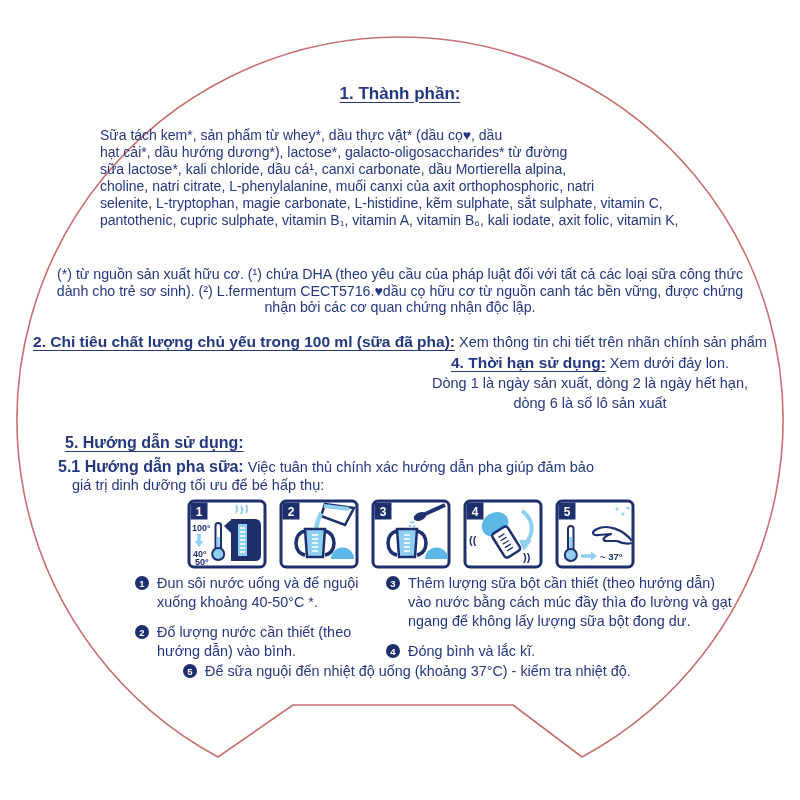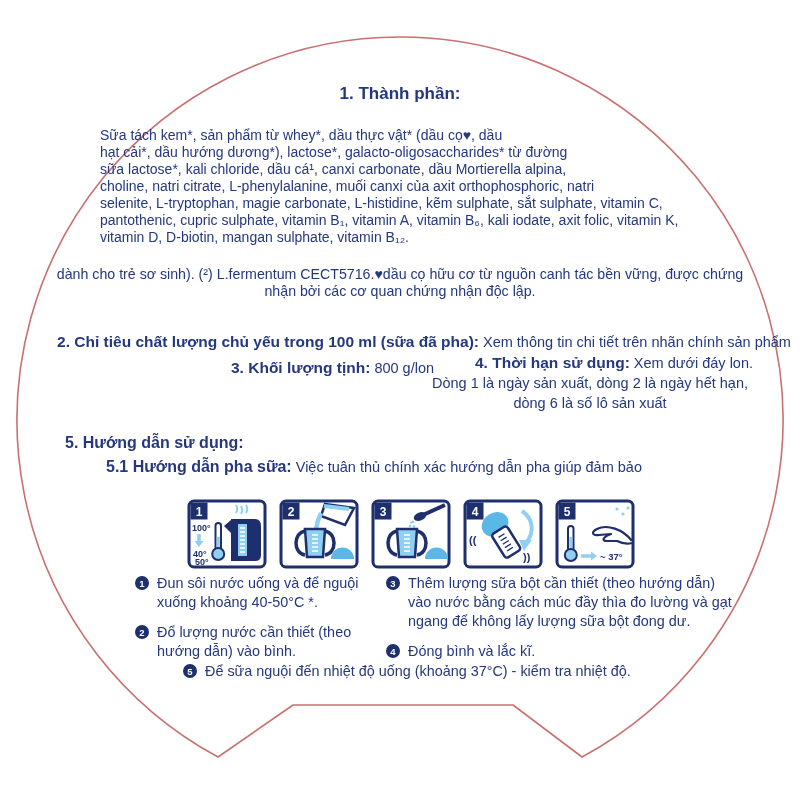--- a/index.html
+++ b/index.html
@@ -1,21 +1,21 @@
 <!DOCTYPE html>
 <html><head>
 <meta charset="utf-8">
 <style>
   html,body{margin:0;padding:0;background:#ffffff;}
   .sheet{position:relative;width:800px;height:800px;background:#fff;overflow:hidden;
          font-family:"Liberation Sans","DejaVu Sans",sans-serif;color:#24377f;}
   .outline{position:absolute;left:0;top:0;}
   .abs{position:absolute;}
-  .b{font-weight:bold;margin-left:48px;}
-  .u{text-underline-offset:3px;}
+  .b{font-weight:bold;}
+  .u{text-decoration:underline;text-underline-offset:3px;}
   .h1{left:0;top:84px;width:800px;text-align:center;font-size:17px;font-weight:bold;}
   .ingredients{left:100px;top:127px;width:600px;font-size:14px;line-height:17px;}
   .footnote{left:52px;top:266px;width:696px;text-align:center;font-size:14.2px;line-height:16.5px;}
   .sec2{left:0;top:333px;width:800px;text-align:center;font-size:14.5px;}
   .sec2 .t{font-size:15.5px;}
   .sec3{left:183px;top:359px;font-size:14.5px;}
   .sec3 .t, .sec4 .t{font-size:15.5px;}
   .sec4{left:420px;top:353px;width:340px;font-size:14.5px;line-height:20px;text-align:center;}
   .sec5t{left:65px;top:434px;font-size:16px;font-weight:bold;}
   .s51a{left:58px;top:458px;font-size:14.5px;}
@@ -44,53 +44,50 @@
 
   <div class="abs h1"><span class="u">1. Thành phần:</span></div>
 
   <div class="abs ingredients">
     <div>Sữa tách kem*, sản phẩm từ whey*, dầu thực vật* (dầu cọ♥, dầu</div>
     <div>hạt cải*, dầu hướng dương*), lactose*, galacto-oligosaccharides* từ đường</div>
     <div>sữa lactose*, kali chloride, dầu cá¹, canxi carbonate, dầu Mortierella alpina,</div>
     <div>choline, natri citrate, L-phenylalanine, muối canxi của axit orthophosphoric, natri</div>
     <div>selenite, L-tryptophan, magie carbonate, L-histidine, kẽm sulphate, sắt sulphate, vitamin C,</div>
     <div>pantothenic, cupric sulphate, vitamin B₁, vitamin A, vitamin B₆, kali iodate, axit folic, vitamin K,</div>
-    <div>vitamin D, D-biotin, mangan sulphate, vitamin B₁₂.</div>
   </div>
 
   <div class="abs footnote">
+    <div>(*) từ nguồn sản xuất hữu cơ. (¹) chứa DHA (theo yêu cầu của pháp luật đối với tất cả các loại sữa công thức</div>
     <div>dành cho trẻ sơ sinh). (²) L.fermentum CECT5716.♥dầu cọ hữu cơ từ nguồn canh tác bền vững, được chứng</div>
     <div>nhận bởi các cơ quan chứng nhận độc lập.</div>
   </div>
 
   <div class="abs sec2">
     <span class="b u t">2. Chỉ tiêu chất lượng chủ yếu trong 100 ml (sữa đã pha):</span>
     <span>Xem thông tin chi tiết trên nhãn chính sản phẩm</span>
   </div>
 
-  <div class="abs sec3">
-    <span class="b u t">3. Khối lượng tịnh:</span>
-    <span>800 g/lon</span>
-  </div>
 
   <div class="abs sec4">
     <div>
       <span class="b u t">4. Thời hạn sử dụng:</span>
       <span>Xem dưới đáy lon.</span>
     </div>
     <div>Dòng 1 là ngày sản xuất, dòng 2 là ngày hết hạn,</div>
     <div>dòng 6 là số lô sản xuất</div>
   </div>
 
   <div class="abs sec5t"><span class="u">5. Hướng dẫn sử dụng:</span></div>
 
   <div class="abs s51a">
     <span class="b t">5.1 Hướng dẫn pha sữa:</span>
     <span>Việc tuân thủ chính xác hướng dẫn pha giúp đảm bảo</span>
   </div>
+  <div class="abs s51b">giá trị dinh dưỡng tối ưu để bé hấp thụ:</div>
 
   <div class="abs panels">
 
     <div class="panel">
       <svg width="80" height="70" viewBox="0 0 80 70">
         <rect x="2" y="2" width="76" height="66" rx="5" fill="#fff" stroke="#1e2f6e" stroke-width="3"></rect>
         <rect x="3.5" y="3.5" width="17" height="17" fill="#1e2f6e"></rect>
         <text x="12" y="17" fill="#fff" font-size="12" font-weight="bold" text-anchor="middle">1</text>
         <text x="5" y="32" fill="#1e2f6e" font-size="9" font-weight="bold">100°</text>
         <path d="M12 35 L12 42" stroke="#8fd0f0" stroke-width="3.5"></path>

